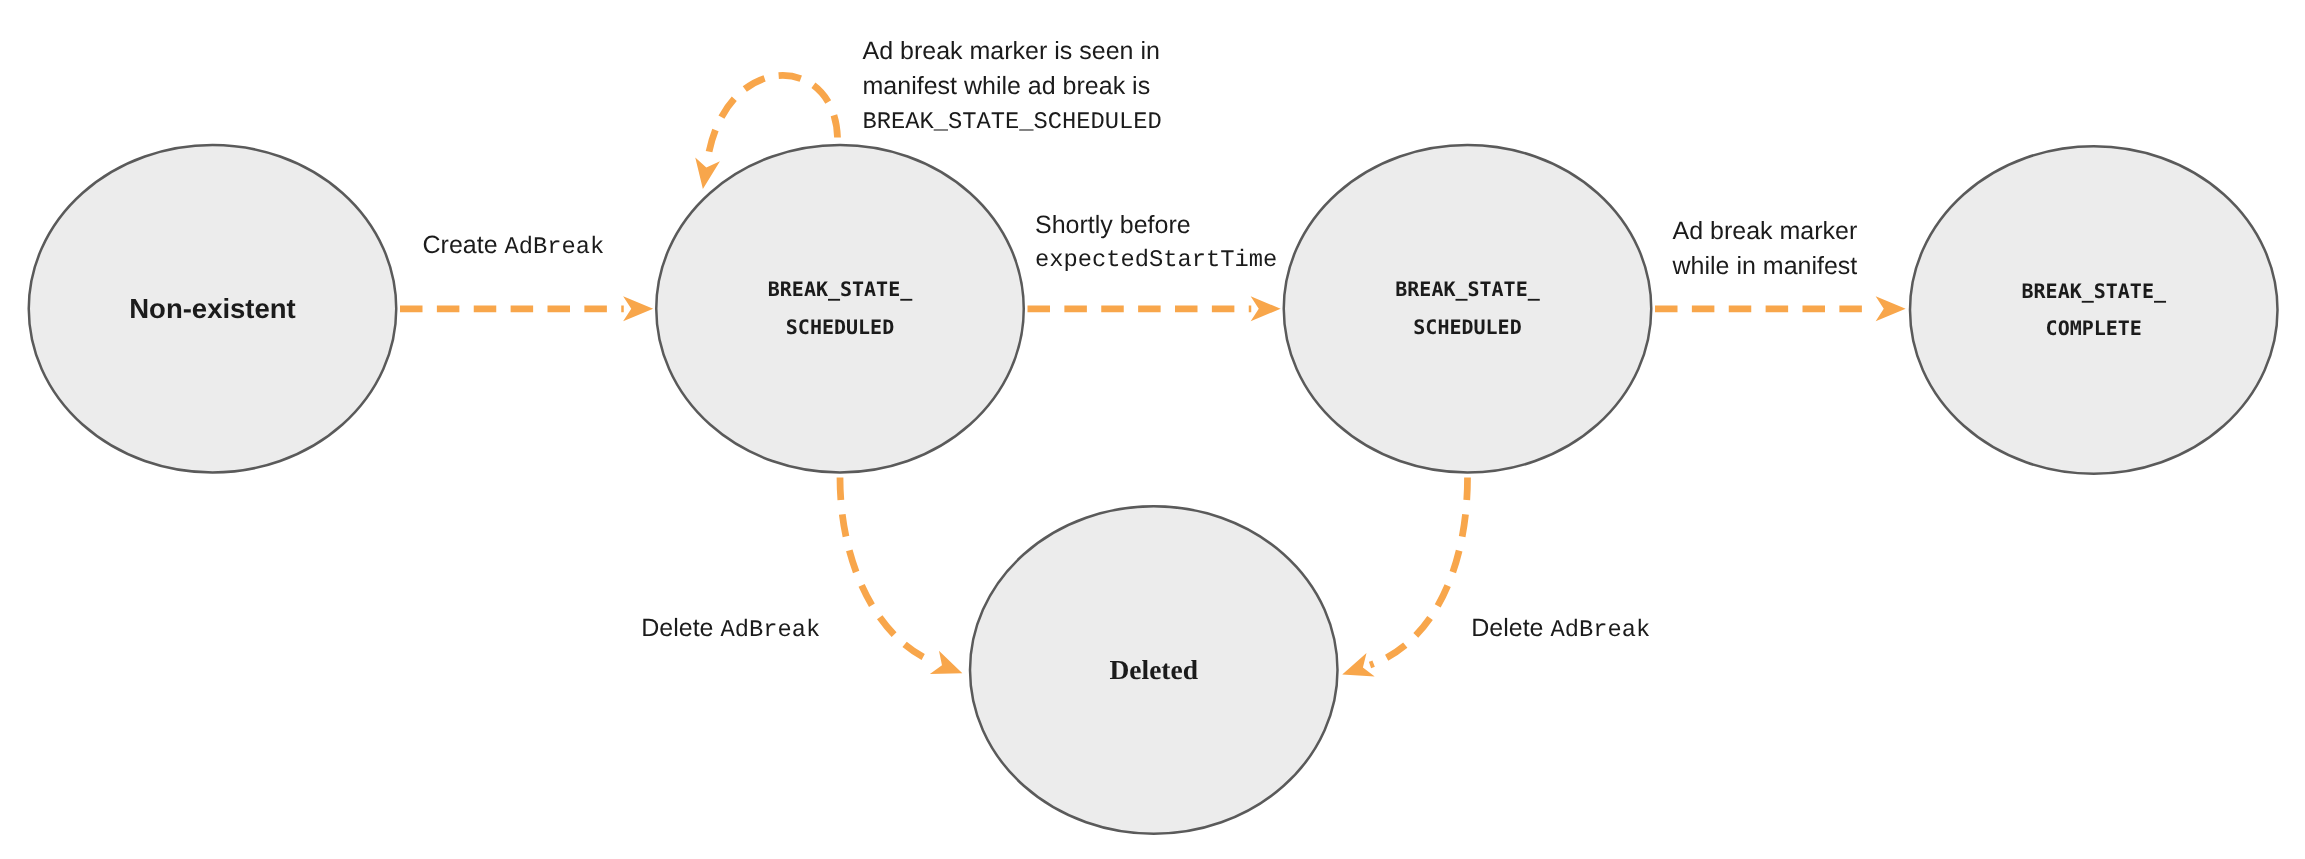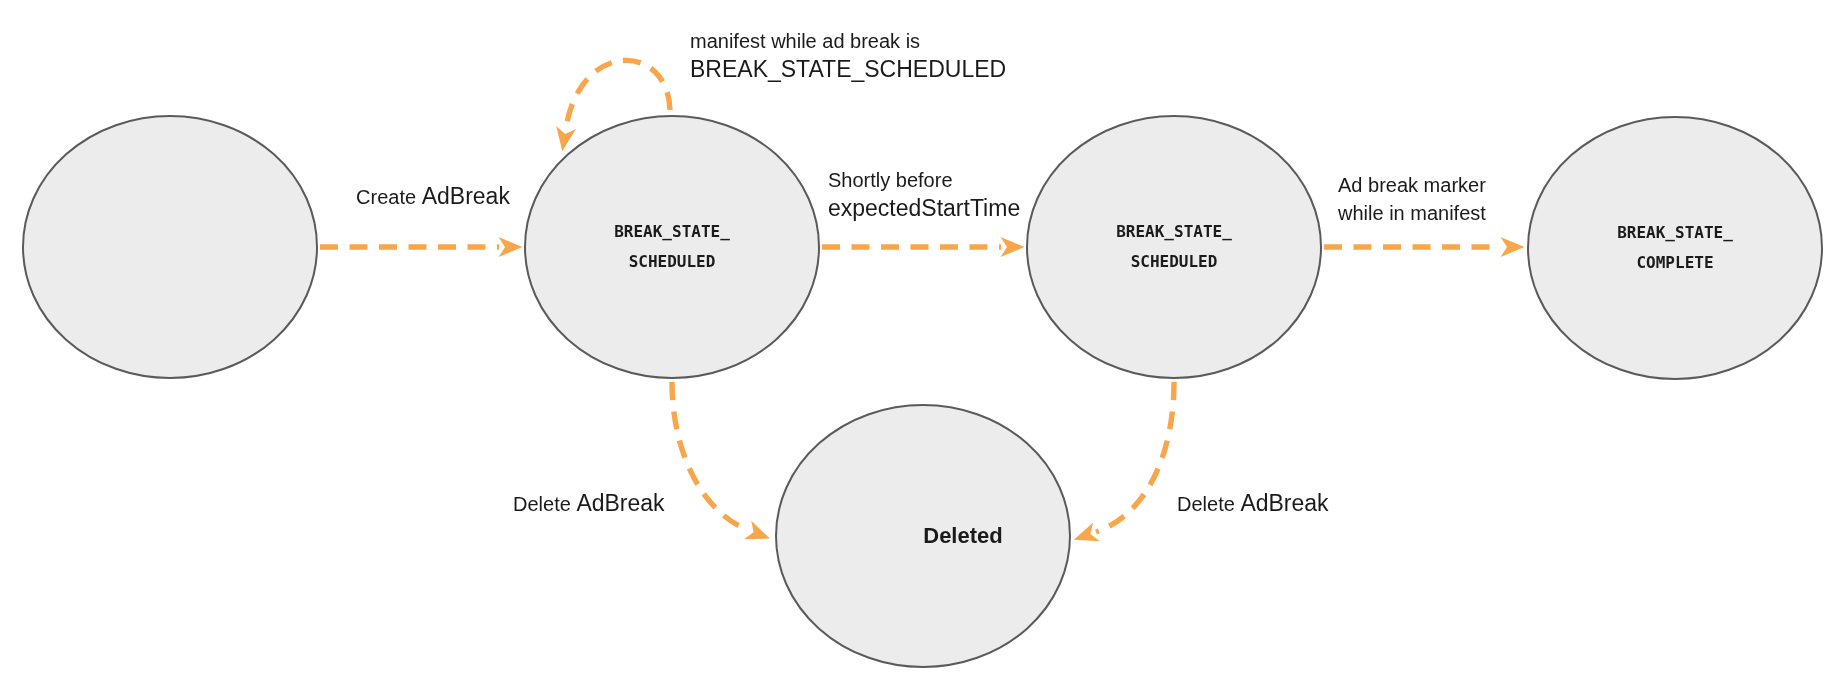--- a/index.html
+++ b/index.html
@@ -56,24 +56,24 @@
     letter-spacing: 0;
   }
   .edge-label {
     position: absolute;
     font-size: 20px;
     line-height: 28px;
     white-space: nowrap;
   }
   .edge-label .code,
   .code-line {
-    font-family: Liberation Sans, sans-serif;
-    font-size: 23px;
+    font-family: Liberation Mono, monospace;
+    font-size: 19px;
   }
-  .edge-label.centered { text-align: center; }
+  .edge-label.centered { text-align: left; }
   .edge-label div { white-space: nowrap; }
 </style>
 </head>
 <body>
 
 <div class="canvas">
 
   <svg class="diagram-shapes" viewBox="0 0 1844 687">
     <defs>
       <marker id="arrowhead" markerUnits="userSpaceOnUse" markerWidth="26" markerHeight="22" refX="0.5" refY="10" orient="auto" overflow="visible">
@@ -88,45 +88,49 @@
     <path class="edge" marker-end="url(#arrowhead)" d="M 672 382 C 672 452, 702 512, 748 530"></path>
     <path class="edge" marker-end="url(#arrowhead)" d="M 1174 382 C 1174 452, 1148 514, 1096 532"></path>
 
     <ellipse class="node" cx="170" cy="247" rx="147" ry="131"></ellipse>
     <ellipse class="node" cx="672" cy="247" rx="147" ry="131"></ellipse>
     <ellipse class="node" cx="1174" cy="247" rx="147" ry="131"></ellipse>
     <ellipse class="node" cx="1675" cy="248" rx="147" ry="131"></ellipse>
     <ellipse class="node" cx="923" cy="536" rx="147" ry="131"></ellipse>
   </svg>
 
+  <div class="state-label" style="left:23px; top:116px; width:294px; height:262px;">
+    <span>Non-existent</span>
+  </div>
 
   <div class="state-label mono" style="left:525px; top:116px; width:294px; height:262px;">
     <span>BREAK_STATE_</span>
     <span>SCHEDULED</span>
   </div>
 
   <div class="state-label mono" style="left:1027px; top:116px; width:294px; height:262px;">
     <span>BREAK_STATE_</span>
     <span>SCHEDULED</span>
   </div>
 
   <div class="state-label mono" style="left:1528px; top:117px; width:294px; height:262px;">
     <span>BREAK_STATE_</span>
     <span>COMPLETE</span>
   </div>
 
-  <div class="state-label" style="left:816px; top:405px; width:294px; height:262px;">
+  <div class="state-label" style="left:776px; top:405px; width:294px; height:262px;font-family:Liberation Serif, serif;">
     <span>Deleted</span>
   </div>
 
   <div class="edge-label centered" style="left:338px; top:182px; width:190px;">
     <span>Create </span><span class="code">AdBreak</span>
   </div>
 
   <div class="edge-label" style="left:690px; top:27px;">
+    <div>Ad break marker is seen in</div>
     <div>manifest while ad break is</div>
     <div class="code-line">BREAK_STATE_SCHEDULED</div>
   </div>
 
   <div class="edge-label" style="left:828px; top:166px;">
     <div>Shortly before</div>
     <div class="code-line">expectedStartTime</div>
   </div>
 
   <div class="edge-label" style="left:1338px; top:171px;">

